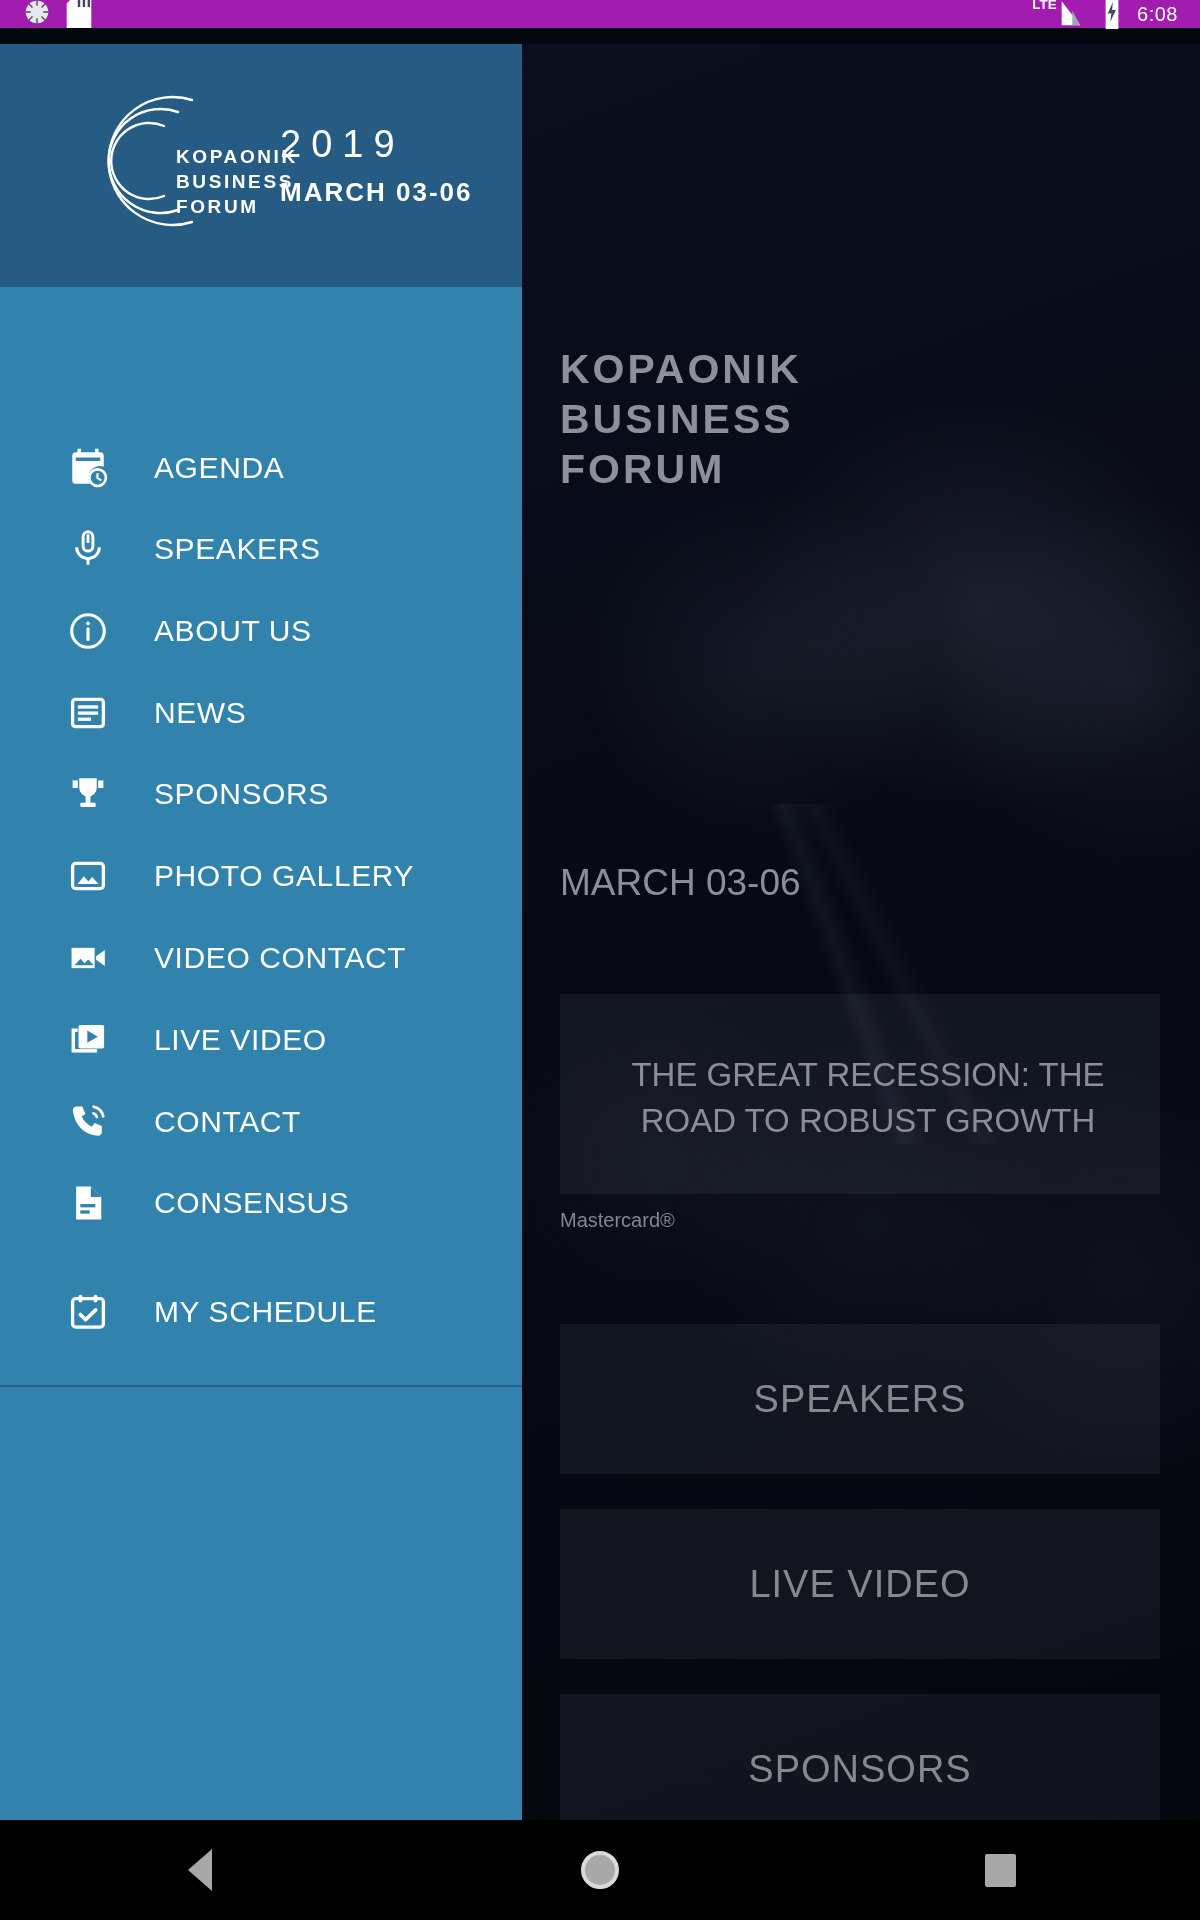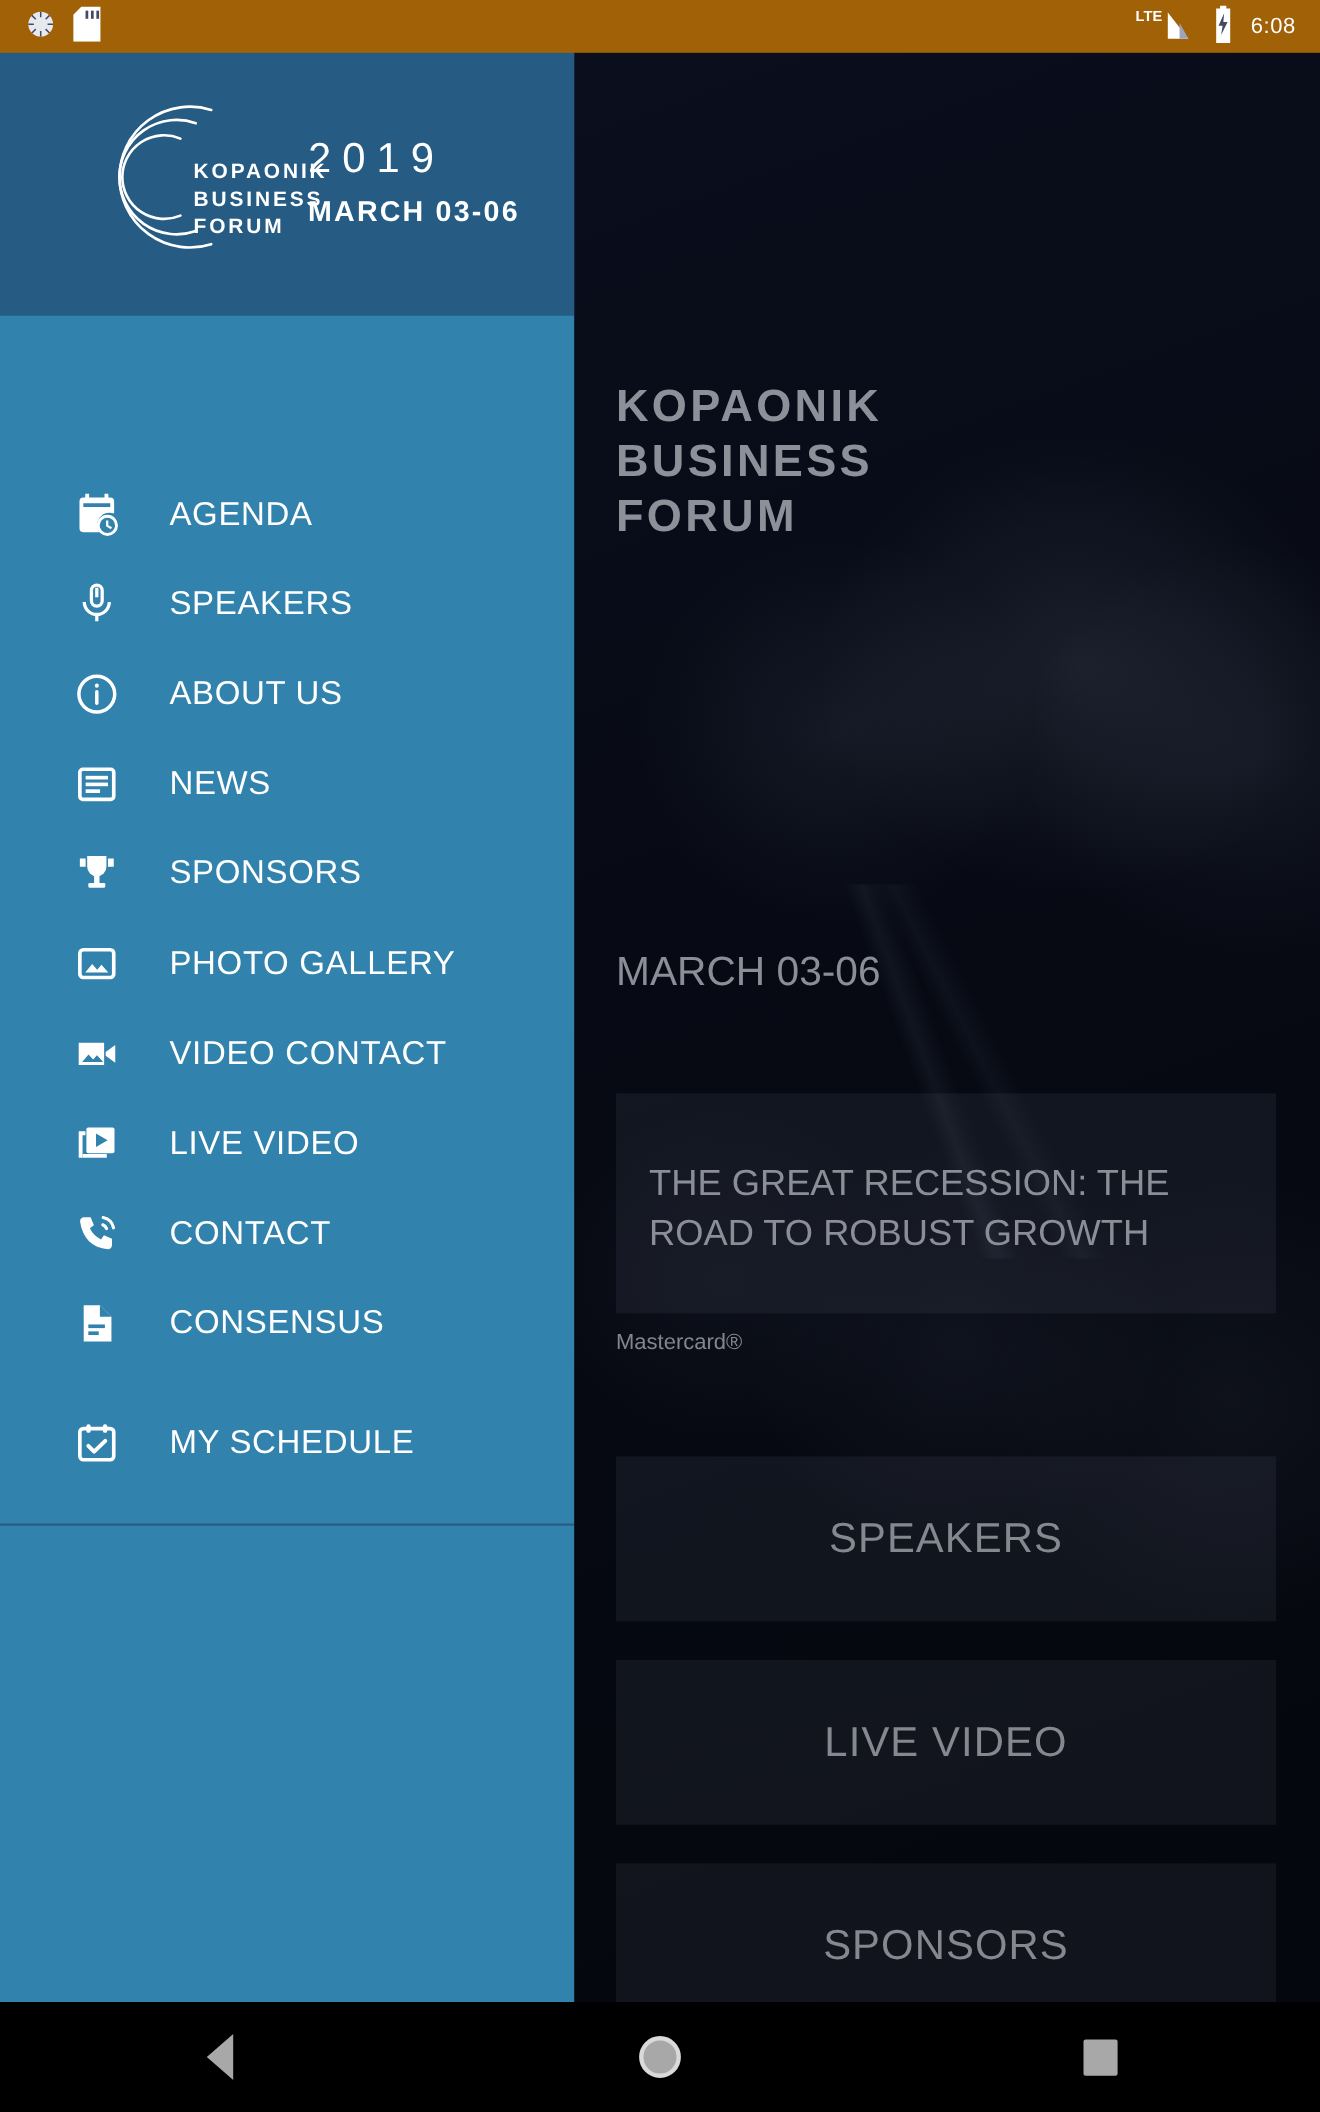--- a/index.html
+++ b/index.html
@@ -38,20 +38,21 @@
     color:#8d9099; font-size:41px; font-weight:bold;
     letter-spacing:3px; line-height:50px;
   }
   .bg-title {
     position:absolute; left:560px; top:810px;
     color:#8b8e96; font-size:37px; line-height:58px;
   }
   .bg-card {
     position:absolute; left:560px; top:950px; width:600px; height:200px;
     background:rgba(150,160,180,.085);
+    text-align:center;
   }
   .bg-card-text {
     position:absolute; left:30px; top:58px; right:14px;
     color:#8b8e96; font-size:33px; line-height:46px;
   }
   .bg-sub {
     position:absolute; left:560px; top:1165px;
     color:#83868e; font-size:20px;
   }
   .bg-btn {
@@ -59,22 +60,22 @@
     background:rgba(150,160,180,.085);
     display:flex; align-items:center; justify-content:center;
   }
   .bg-btn span { color:#85888f; font-size:38px; letter-spacing:1px; }
   #bg-btn-0 { top:1280px; }
   #bg-btn-1 { top:1465px; }
   #bg-btn-2 { top:1650px; }
 
   
   #statusbar {
-    position:absolute; left:0; top:0; width:1200px; height:48px;
-    background:#a16207; display:flex; align-items:center;
+    position:absolute; left:0; top:0; width:1200px; height:28px;
+    background:#a21caf; display:flex; align-items:center;
     padding:0 22px; z-index:30;
   }
   #sb-left { display:flex; align-items:center; gap:14px; }
   #sb-right { margin-left:auto; display:flex; align-items:center; gap:14px; }
   #sb-time { color:#fff; font-size:20px; letter-spacing:.5px; }
 
   
   #drawer {
     position:absolute; left:0; top:44px; width:522px; height:1776px;
     background:#3182ac; z-index:20; overflow:hidden;

